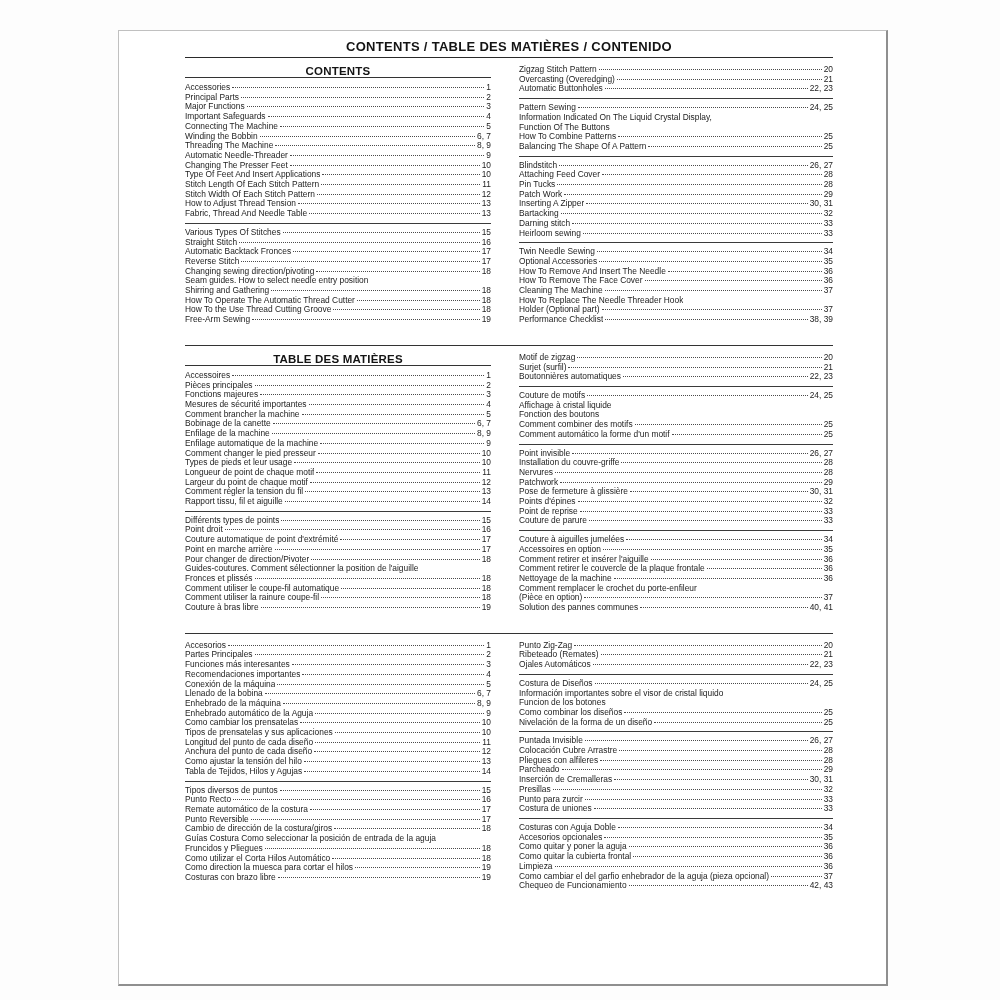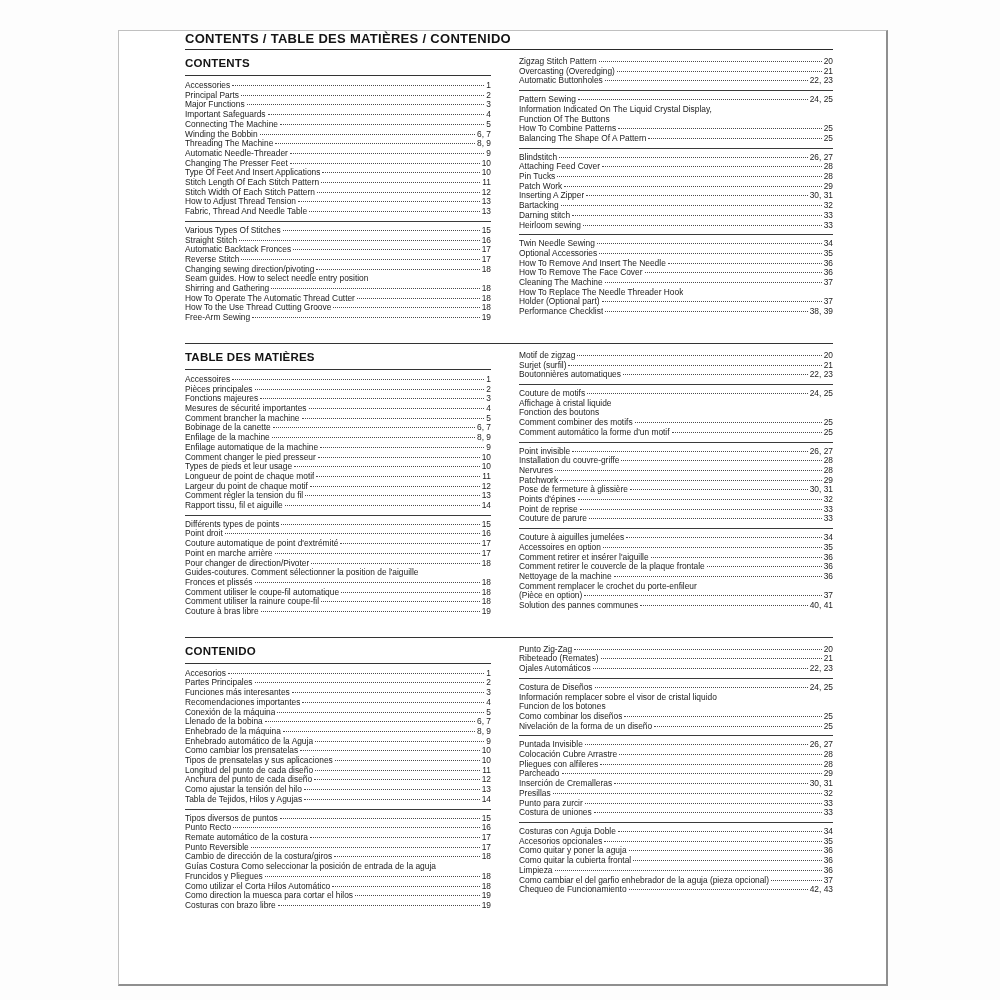--- a/index.html
+++ b/index.html
@@ -18,22 +18,23 @@
     width: 767px;
     height: 953px;
     background: #ffffff;
     border: 1px solid #c0c0c0;
     border-right: 2px solid #8f8f8f;
     border-bottom: 2px solid #8f8f8f;
   }
   .content {
     position: absolute;
     left: 66px;
-    top: 0;
+    top: 8px;
     width: 648px;
+    text-align: center;
   }
   .main-title {
     font-size: 13px;
     font-weight: bold;
     color: #141414;
     letter-spacing: 0.3px;
     white-space: nowrap;
   }
   .title-rule {
     border-top: 1.5px solid #2a2a2a;
@@ -46,21 +47,21 @@
   .section.bordered {
     border-top: 1.2px solid #333333;
   }
   .col.left  { width: 306px; margin-right: 28px; }
   .col.right { width: 314px; }
   .section-heading {
     font-size: 11.5px;
     font-weight: bold;
     color: #141414;
     letter-spacing: 0.2px;
-    padding-bottom: 6px;
+    padding-bottom: 0;
     border-bottom: 1px solid #333333;
     margin-bottom: 5px;
     white-space: nowrap;
   }
   .entry {
     display: flex;
     align-items: baseline;
     font-size: 8.4px;
     line-height: 9.7px;
     color: #1c1c1c;
@@ -575,21 +576,20 @@
             </div>
             <div class="entry">
               <span class="label">Solution des pannes communes</span>
               <span class="leader"></span>
               <span class="pagenum">40, 41</span>
             </div>
           </div>
         </div>
         <div class="section bordered">
           <div class="col left">
-            <div class="section-heading">CONTENIDO</div>
             <div class="entry">
               <span class="label">Accesorios</span>
               <span class="leader"></span>
               <span class="pagenum">1</span>
             </div>
             <div class="entry">
               <span class="label">Partes Principales</span>
               <span class="leader"></span>
               <span class="pagenum">2</span>
             </div>
@@ -719,21 +719,21 @@
               <span class="leader"></span>
               <span class="pagenum">22, 23</span>
             </div>
             <div class="group-rule"></div>
             <div class="entry">
               <span class="label">Costura de Diseños</span>
               <span class="leader"></span>
               <span class="pagenum">24, 25</span>
             </div>
             <div class="entry">
-              <span class="label">Información remplacer sobre el visor de cristal liquido</span>
+              <span class="label">Información importantes sobre el visor de cristal liquido</span>
             </div>
             <div class="entry">
               <span class="label">Funcion de los botones</span>
             </div>
             <div class="entry">
               <span class="label">Como combinar los diseños</span>
               <span class="leader"></span>
               <span class="pagenum">25</span>
             </div>
             <div class="entry">

